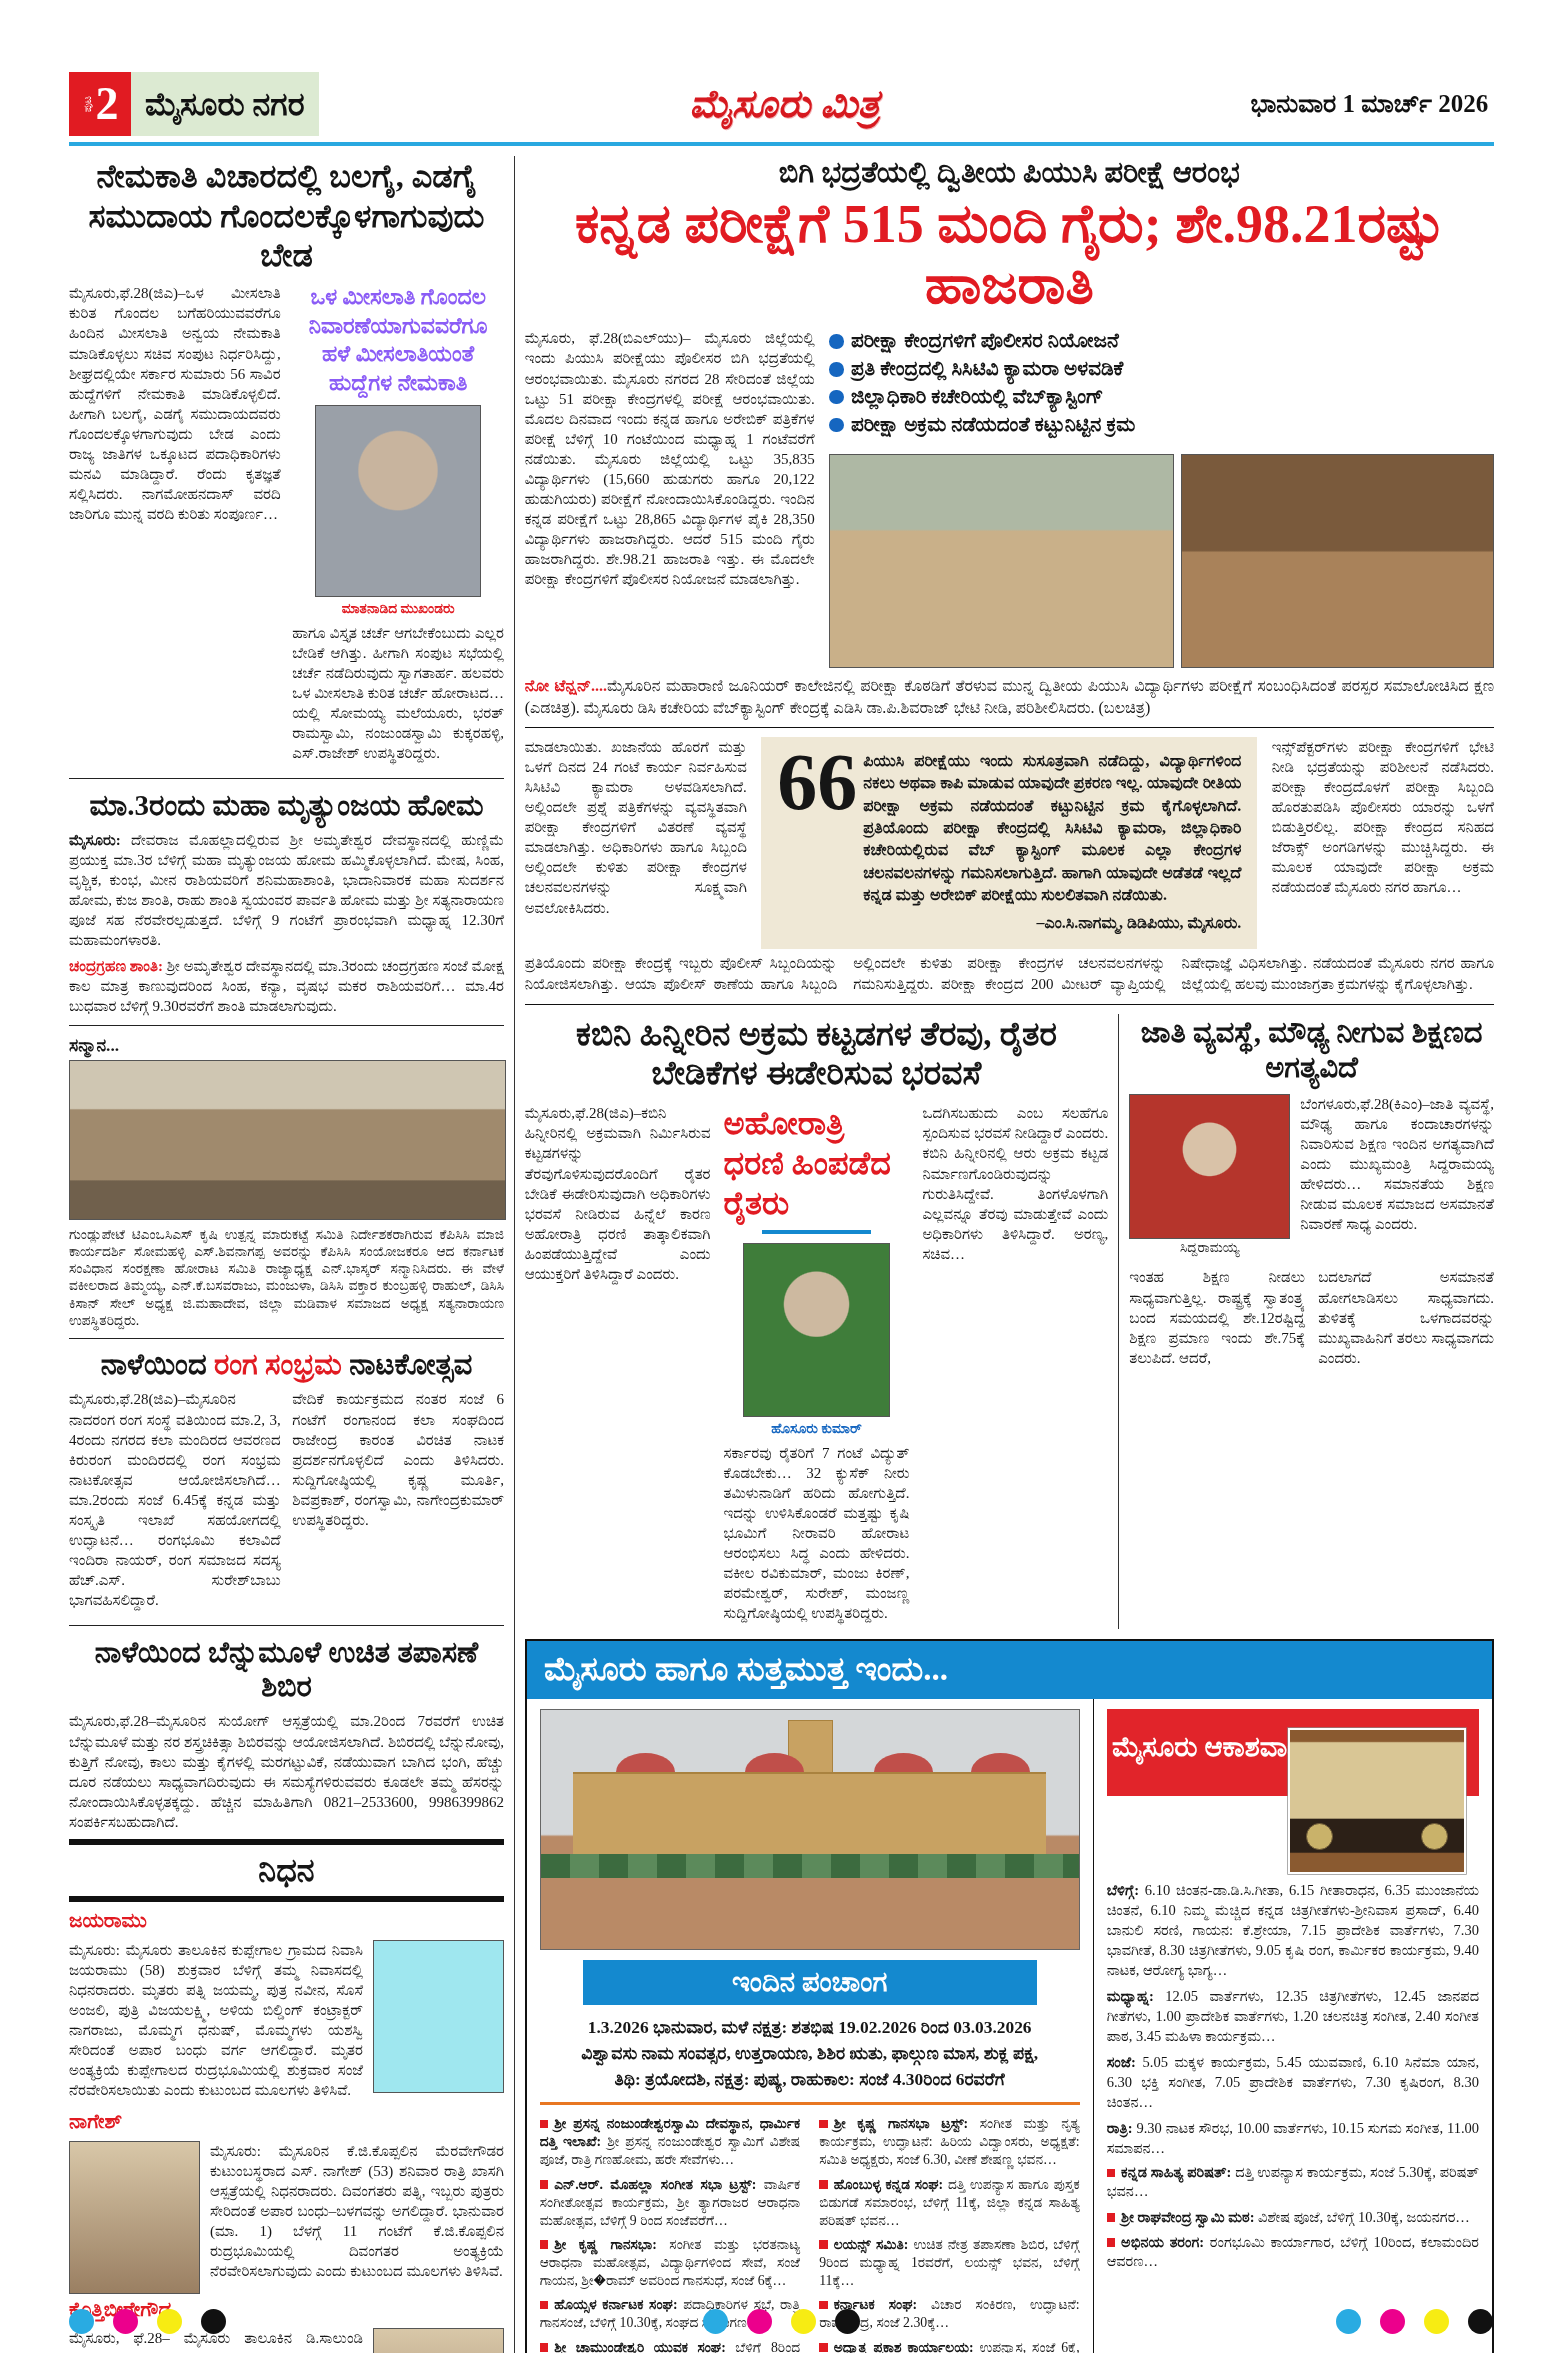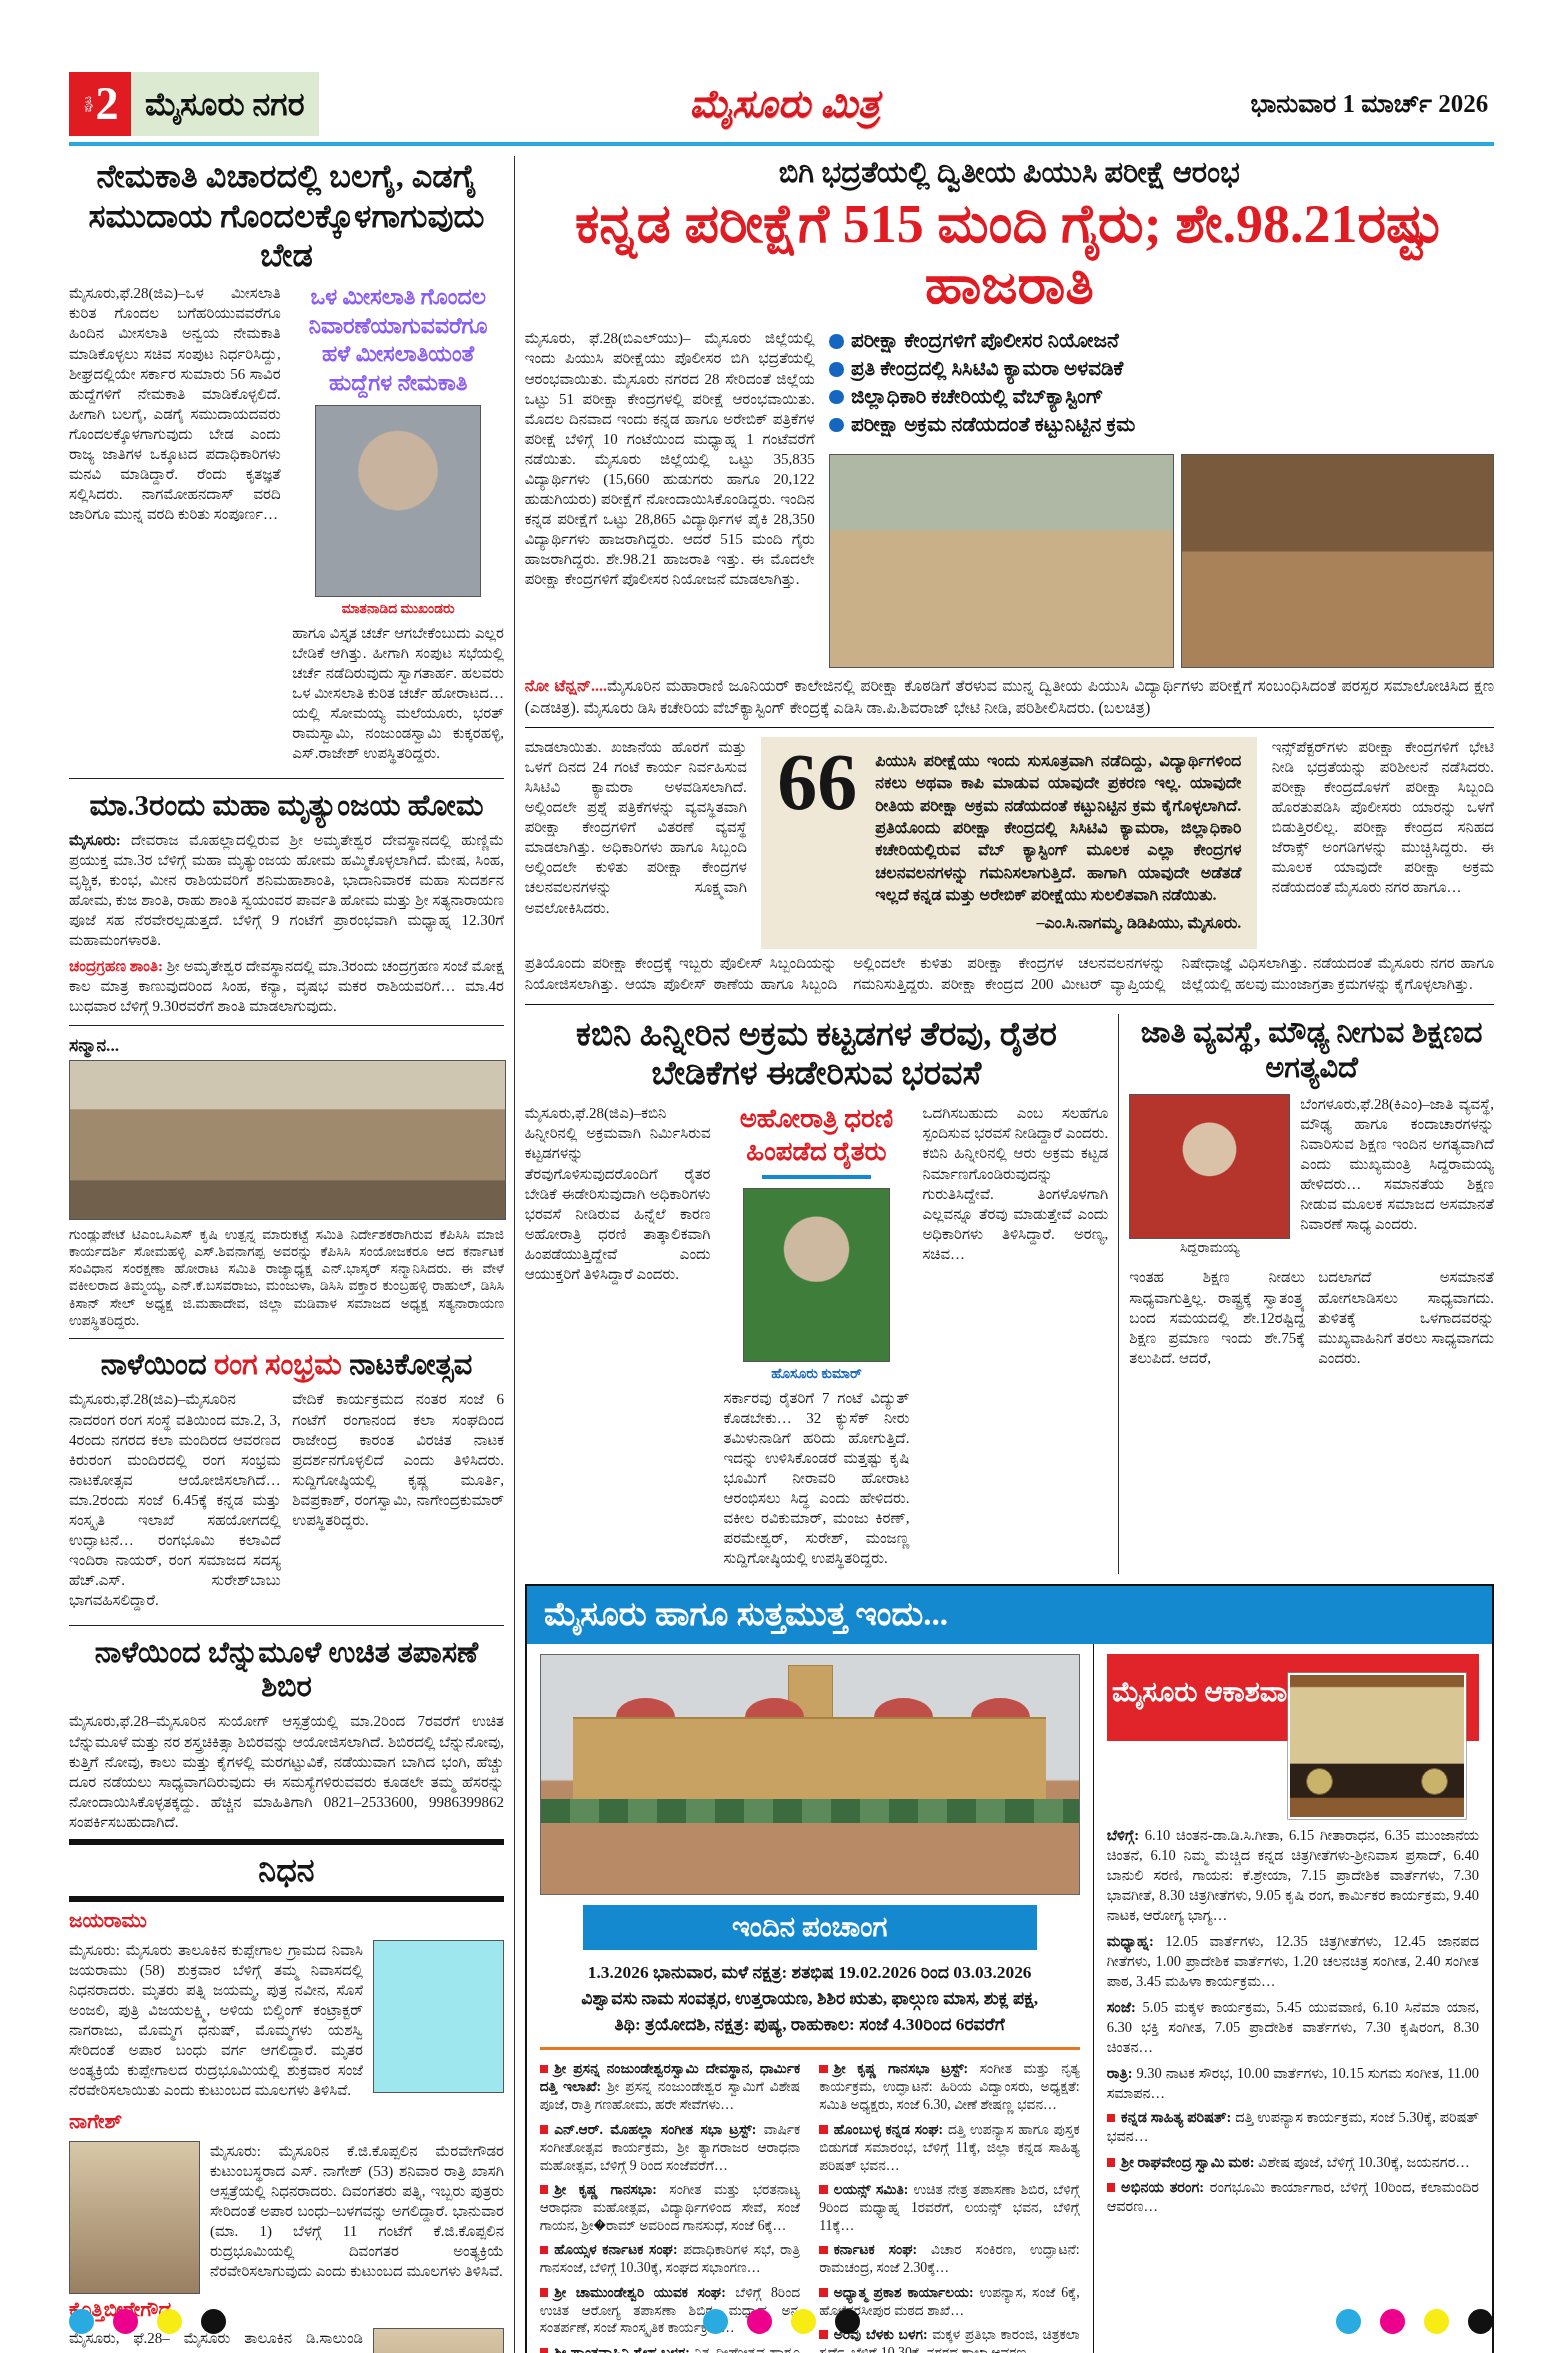--- a/index.html
+++ b/index.html
@@ -58,33 +58,33 @@
   .bullets{display:grid;grid-template-columns:1fr;gap:2.9px 19px;margin-bottom:17px;}
   .bullet{display:flex;align-items:flex-start;gap:7.2px;font-size:20px;font-weight:bold;line-height:1.25;}
   .bdot{width:14.5px;height:14.5px;border-radius:50%;background:#1566c0;flex:none;margin-top:5.8px;}
   .puc-photos{display:flex;gap:7.2px;}
   .ph-students{flex:1.1;height:212px;background:linear-gradient(180deg,#aeb8a4 0 35%,#c9b089 36% 100%);}
   .ph-webcast{flex:1;height:212px;background:linear-gradient(180deg,#7a5a3c 0 45%,#a9825a 46% 100%);}
   .caption{font-size:16px;line-height:1.35;margin-top:7.2px;}
   .thickrule{border:none;border-top:1.8px solid #111;margin:8.7px 0;}
   .puc-row2{display:flex;gap:14.5px;}
   .puc-row2 .tcol{flex:1;min-width:0;}
-  .quote{width:464px;flex:none;background:#efe8d6;padding:13px 16px 8.7px;display:flex;gap:18px;}
+  .quote{width:464px;flex:none;background:#efe8d6;padding:13px 16px 8.7px;display:flex;gap:6px;}
   .qmark{font-size:80px;font-weight:bold;line-height:.8;font-family:"Liberation Serif",serif;}
   .qbody{font-size:16px;font-weight:bold;line-height:1.4;}
   .qattr{text-align:right;margin-top:4.3px;}
   .puc-row3{column-count:3;column-gap:16px;margin-top:4.3px;}
   
   .row-arts{display:flex;margin-top:4.3px;}
   .kabini{flex:1.6;min-width:0;padding-right:10px;}
   .jati{flex:1;min-width:0;border-left:0.7px solid #333;padding-left:10px;}
   .kab-head{font-size:33px;line-height:1.18;font-weight:bold;text-align:center;margin:1.4px 0 10px;}
   .kab-row{display:flex;gap:13px;}
   .kab-row>div{flex:1;min-width:0;}
-  .redsub{font-size:26px;line-height:1.25;font-weight:bold;color:#e11b22;text-align:center;}
+  .redsub{font-size:32px;line-height:1.25;font-weight:bold;color:#e11b22;}
   .bluebar{width:109px;height:3.6px;background:#1489cf;margin:7.2px auto 8.7px;}
   .farmer{width:145px;height:172px;margin:5.8px auto 2.9px;background:
      radial-gradient(circle at 50% 35%,#cdb9a0 0 24%,#3f7d3a 25% 100%);}
   .jati-head{font-size:29px;line-height:1.2;font-weight:bold;text-align:center;margin:1.4px 0 8.7px;}
   .jt-row{display:flex;gap:10px;}
   .cmphoto{width:159px;height:143px;flex:none;background:
      radial-gradient(circle at 50% 38%,#d9c2a8 0 22%,#b5352c 23% 100%);}
   .jt-cols{column-count:2;column-gap:13px;margin-top:5.8px;}
   
   .infobox{border:2.2px solid #111;margin-top:10px;}

